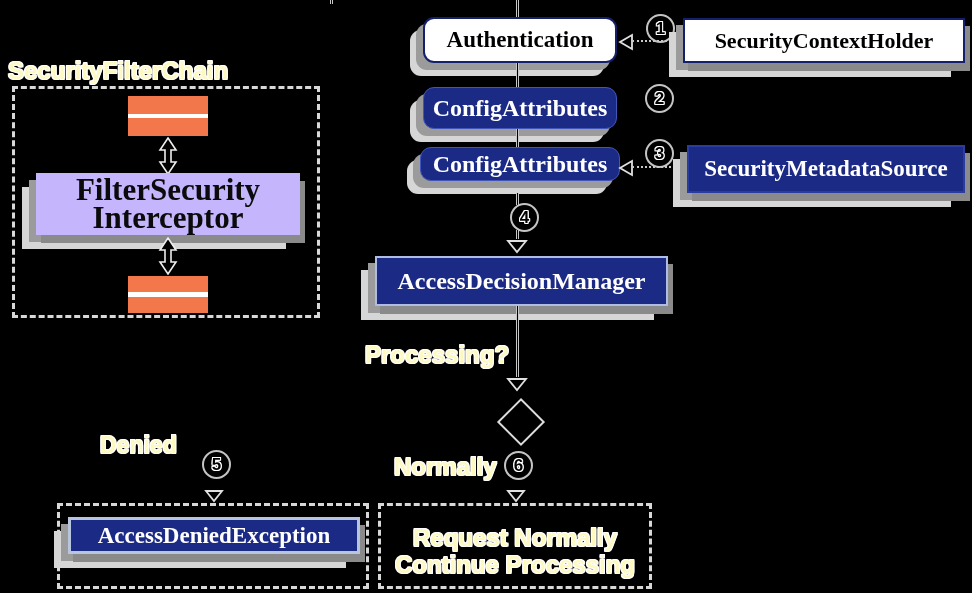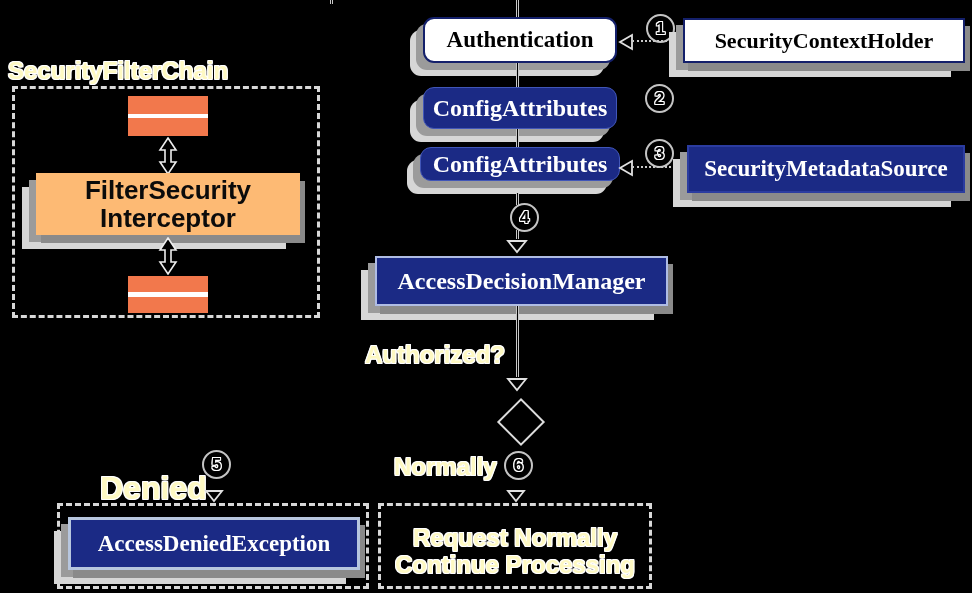--- a/index.html
+++ b/index.html
@@ -46,22 +46,22 @@
   <div class="bar" style="left:128px;top:96px;width:80px;height:18px;"></div>
   <div class="wline" style="left:128px;top:114px;width:80px;height:4px;"></div>
   <div class="bar" style="left:128px;top:118px;width:80px;height:18px;"></div>
 
   <div class="ah" style="left:155px;top:137px;">
     <svg width="26" height="38" viewBox="0 0 26 38">
       <polygon points="13,1 21,13 16,13 16,25 21,25 13,37 5,25 10,25 10,13 5,13" fill="#000" stroke="#EEE" stroke-width="1.6"></polygon>
     </svg>
   </div>
 
-  <div class="box sh3" style="left:36px;top:173px;width:264px;height:62px;background:#fdba74;color:#0B0B0B;
-              font-weight:bold;font-size:26px;line-height:28px;">
+  <div class="box sh3" style="left:36px;top:173px;width:264px;height:62px;background:#c4b5fd;color:#0B0B0B;
+              font-weight:bold;font-size:31px;line-height:28px;font-family:Liberation Serif, serif;">
     <div>
       <div>FilterSecurity</div>
       <div>Interceptor</div>
     </div>
   </div>
 
   <div class="ah" style="left:155px;top:237px;">
     <svg width="26" height="38" viewBox="0 0 26 38">
       <polygon points="13,1 21,13 16,13 16,25 21,25 13,37 5,25 10,25 10,13 5,13" fill="#000" stroke="#EEE" stroke-width="1.6"></polygon>
     </svg>
@@ -107,38 +107,38 @@
   <div class="num" style="left:510px;top:203px;">4</div>
   <div class="vline" style="left:516px;top:230px;height:9px;"></div>
   <div class="ah" style="left:506px;top:239px;">
     <svg width="22" height="15" viewBox="0 0 22 15">
       <polygon points="2,2 20,2 11,13" fill="#000" stroke="#E0E0E0" stroke-width="1.8"></polygon>
     </svg>
   </div>
 
   <div class="box serif navy sh3" style="left:375px;top:256px;width:293px;height:50px;font-size:24px;border:2px solid #AFBCE4;">AccessDecisionManager</div>
 
-  <div class="otext" style="left:365px;top:341px;font-size:24px;">Authorized?</div>
+  <div class="otext" style="left:365px;top:341px;font-size:24px;">Processing?</div>
   <div class="vline" style="left:516px;top:306px;height:71px;"></div>
   <div class="ah" style="left:506px;top:377px;">
     <svg width="22" height="15" viewBox="0 0 22 15">
       <polygon points="2,2 20,2 11,13" fill="#000" stroke="#E0E0E0" stroke-width="1.8"></polygon>
     </svg>
   </div>
   <div class="diamond"></div>
 
-  <div class="otext" style="left:100px;top:470px;font-size:32px;">Denied</div>
+  <div class="otext" style="left:100px;top:432px;font-size:23px;">Denied</div>
   <div class="num" style="left:202px;top:450px;">5</div>
   <div class="ah" style="left:204px;top:489px;">
     <svg width="20" height="14" viewBox="0 0 20 14">
       <polygon points="2,2 18,2 10,12" fill="#000" stroke="#E0E0E0" stroke-width="1.8"></polygon>
     </svg>
   </div>
   <div class="dashbox" style="left:57px;top:503px;width:312px;height:86px;"></div>
-  <div class="box serif navy sh3" style="left:68px;top:517px;width:292px;height:53px;font-size:23px;border:3px solid #B7C6DE;">AccessDeniedException</div>
+  <div class="box serif navy sh3" style="left:68px;top:517px;width:292px;height:37px;font-size:23px;border:3px solid #B7C6DE;">AccessDeniedException</div>
 
   <div class="otext" style="left:394px;top:453px;font-size:24px;">Normally</div>
   <div class="num" style="left:504px;top:451px;">6</div>
   <div class="ah" style="left:506px;top:489px;">
     <svg width="20" height="14" viewBox="0 0 20 14">
       <polygon points="2,2 18,2 10,12" fill="#000" stroke="#E0E0E0" stroke-width="1.8"></polygon>
     </svg>
   </div>
   <div class="dashbox" style="left:378px;top:503px;width:274px;height:86px;"></div>
   <div class="otext" style="left:380px;top:524px;width:270px;font-size:24px;line-height:27px;text-align:center;white-space:normal;">

